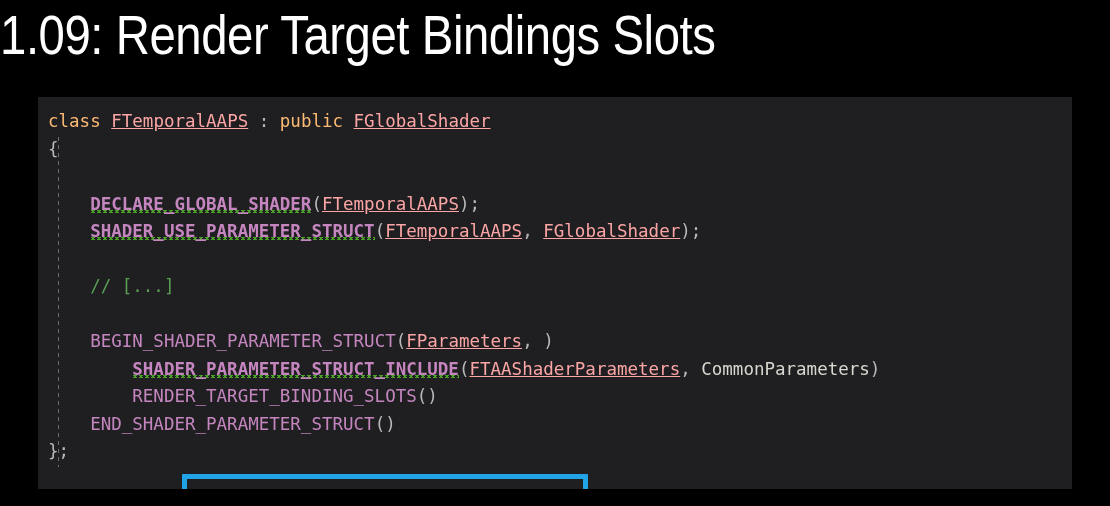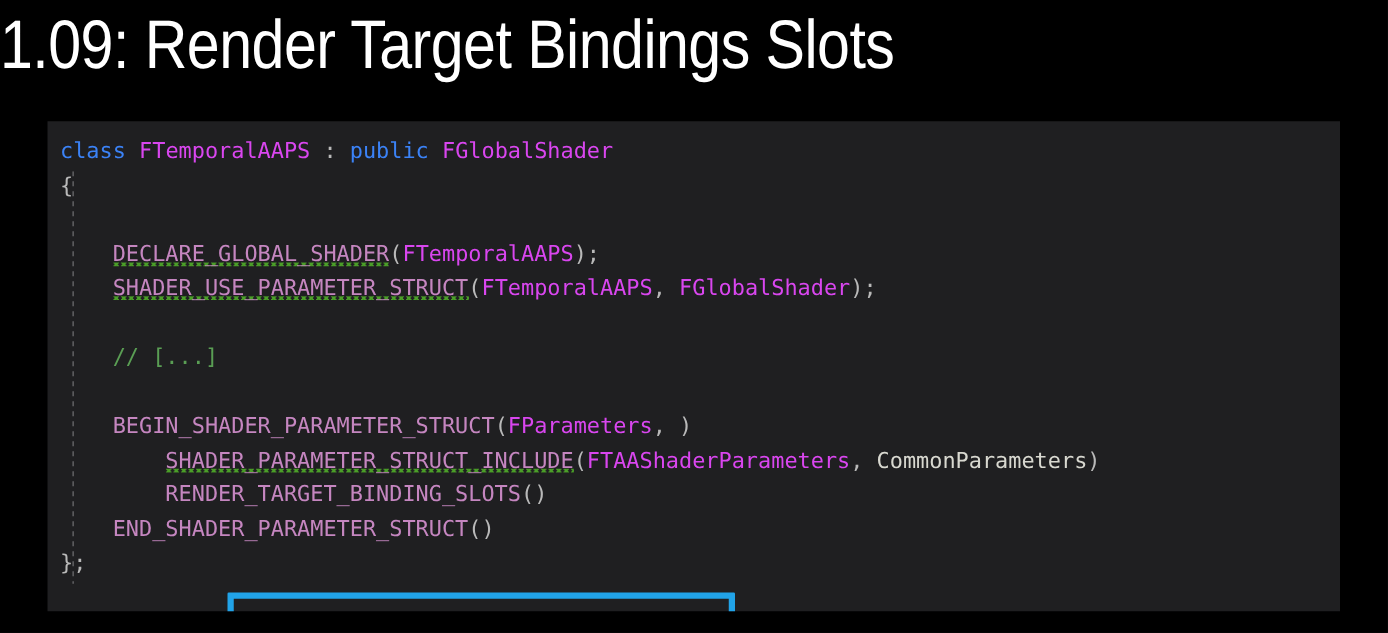--- a/index.html
+++ b/index.html
@@ -74,36 +74,37 @@
     font-size: 17.5px;
     line-height: 27.5px;
     white-space: pre;
     color: #d4d4d4;
     letter-spacing: 0px;
   }
 
   .ln { display: block; height: 27.5px; }
 
   
-  .kw   { color: #3b82f6; }  
-  .typ  { color: #d946ef; }  
+  .kw   { color: #fdba74; }  
+  .typ  { color: #fca5a5; text-decoration: underline; }  
   .mac  { color: #c586c0; }  
   .cmt  { color: #5a9e54; }  
   .pun  { color: #b9b9b9; }  
   .pln  { color: #d8d8d0; margin-top: 11px; }
 
   
   .squig {
     position: relative;
     background-repeat: repeat-x;
     background-position: left calc(100% - 1px);
     background-size: 6px 3px;
     background-image:
       linear-gradient(45deg, transparent 40%, #4ba028 40%, #4ba028 60%, transparent 60%),
       linear-gradient(-45deg, transparent 40%, #4ba028 40%, #4ba028 60%, transparent 60%);
+    font-weight: bold;
   }
 
   
   #highlight-box {
     position: absolute;
     left: 144px;
     top: 377px;
     width: 406px;
     height: 40px;
     border: 5px solid #21a3e8;

